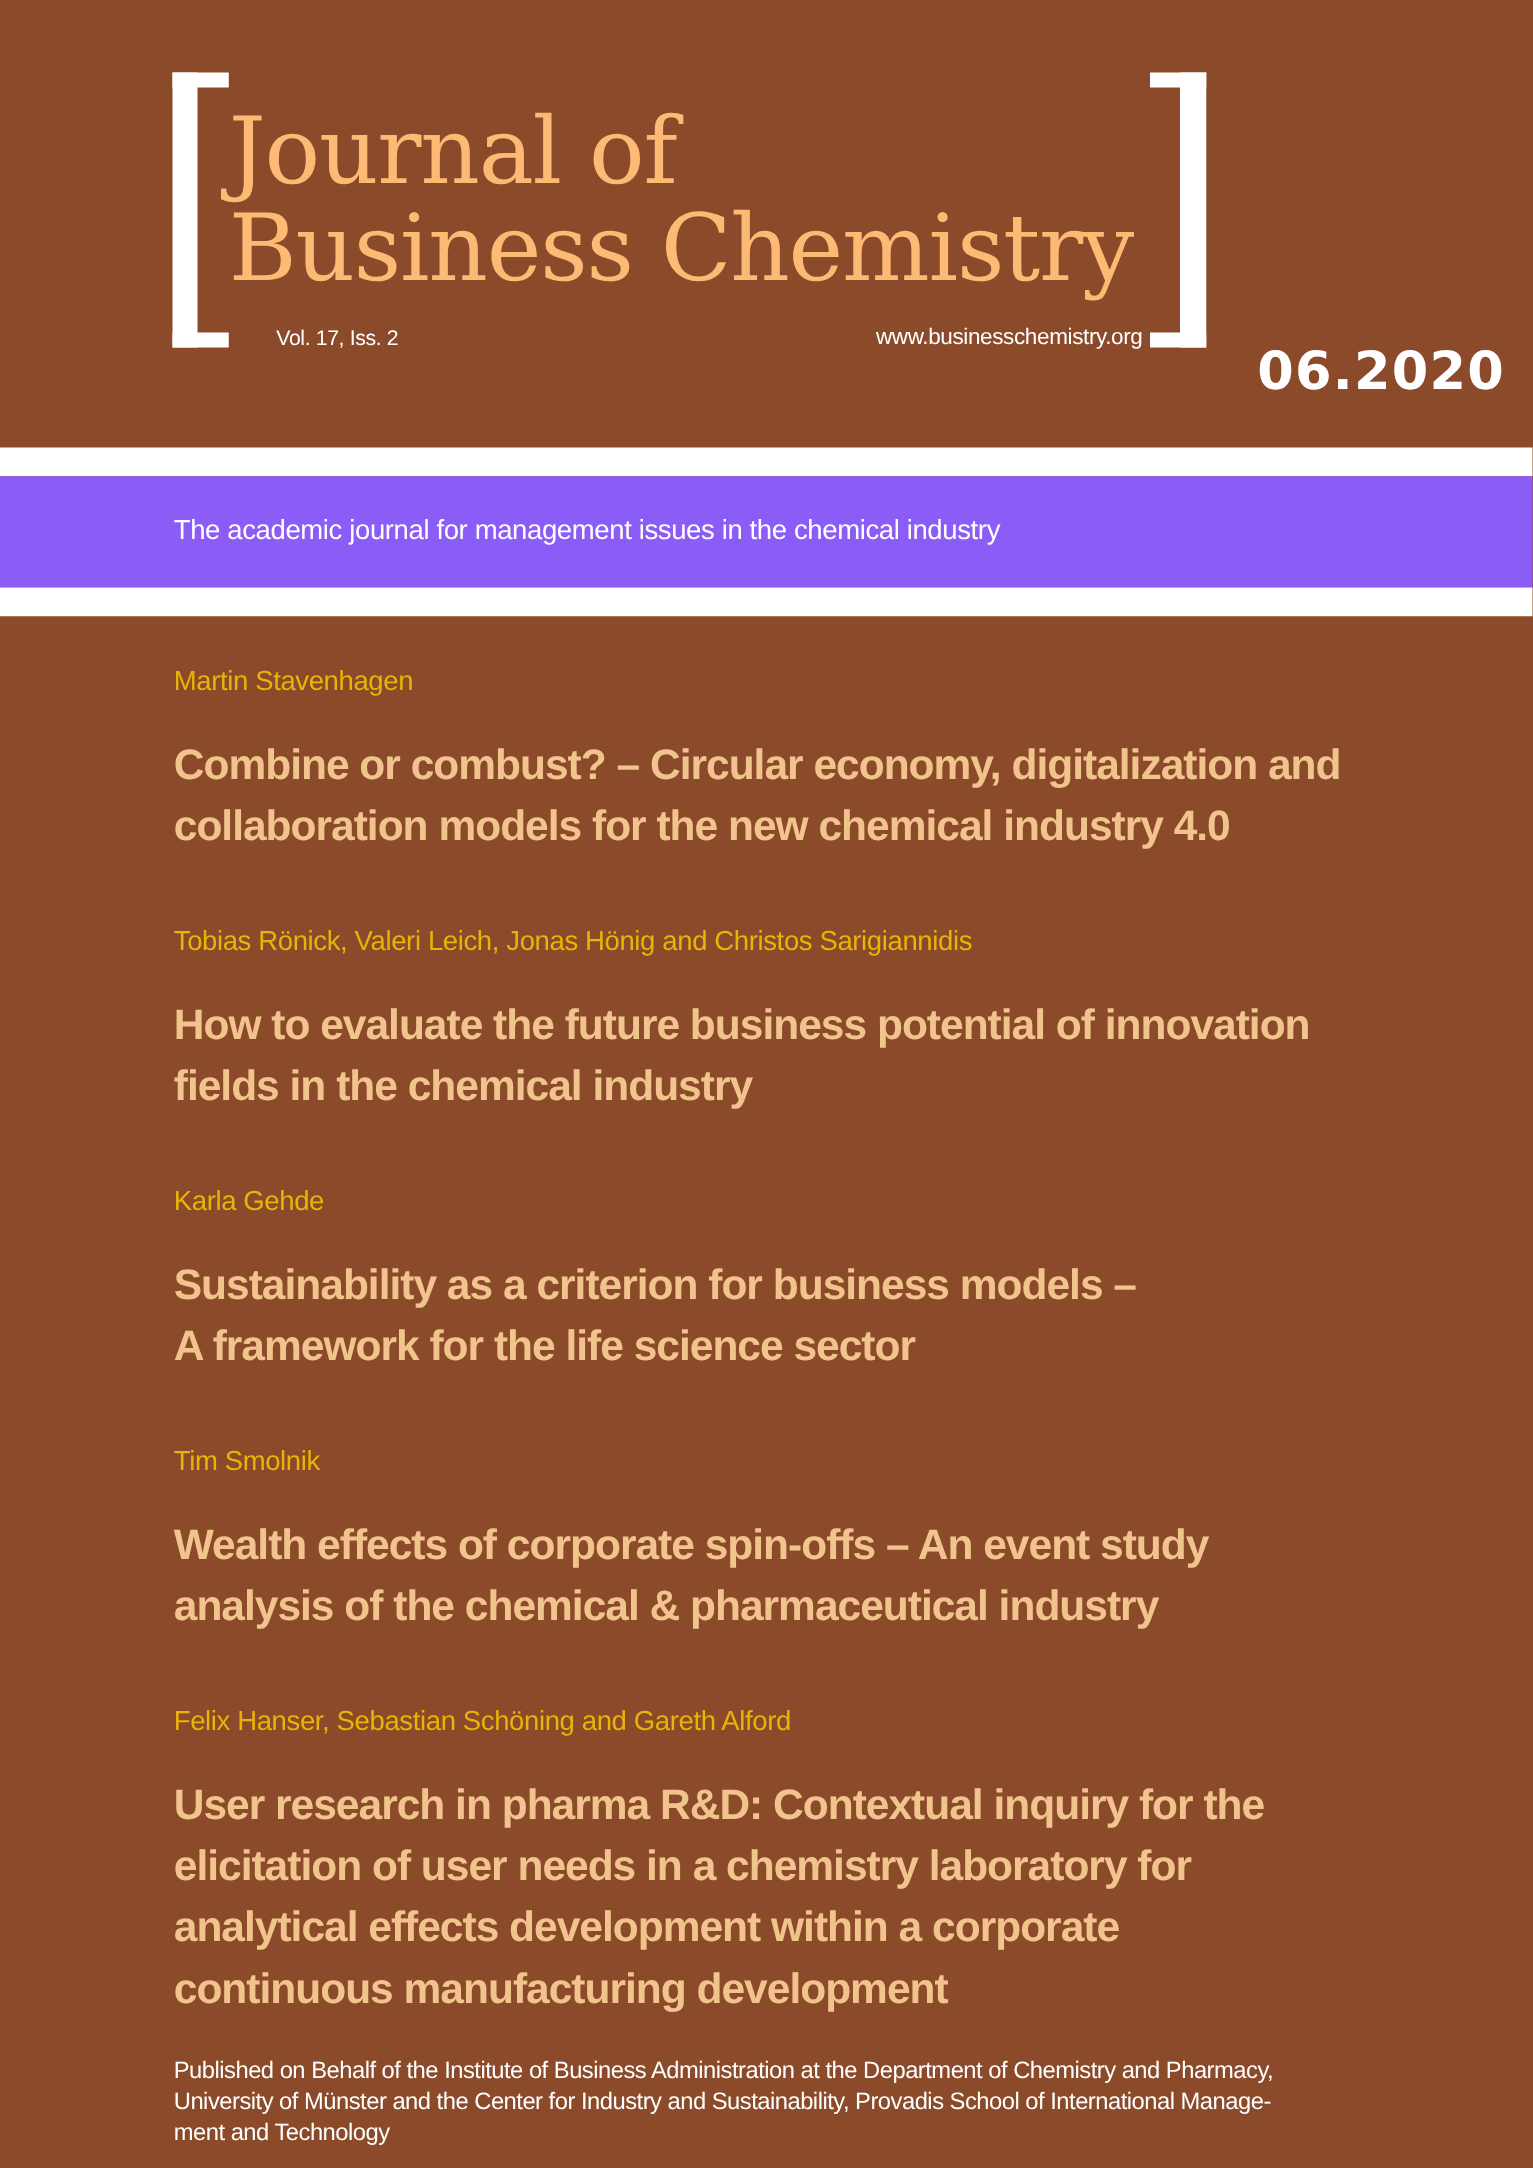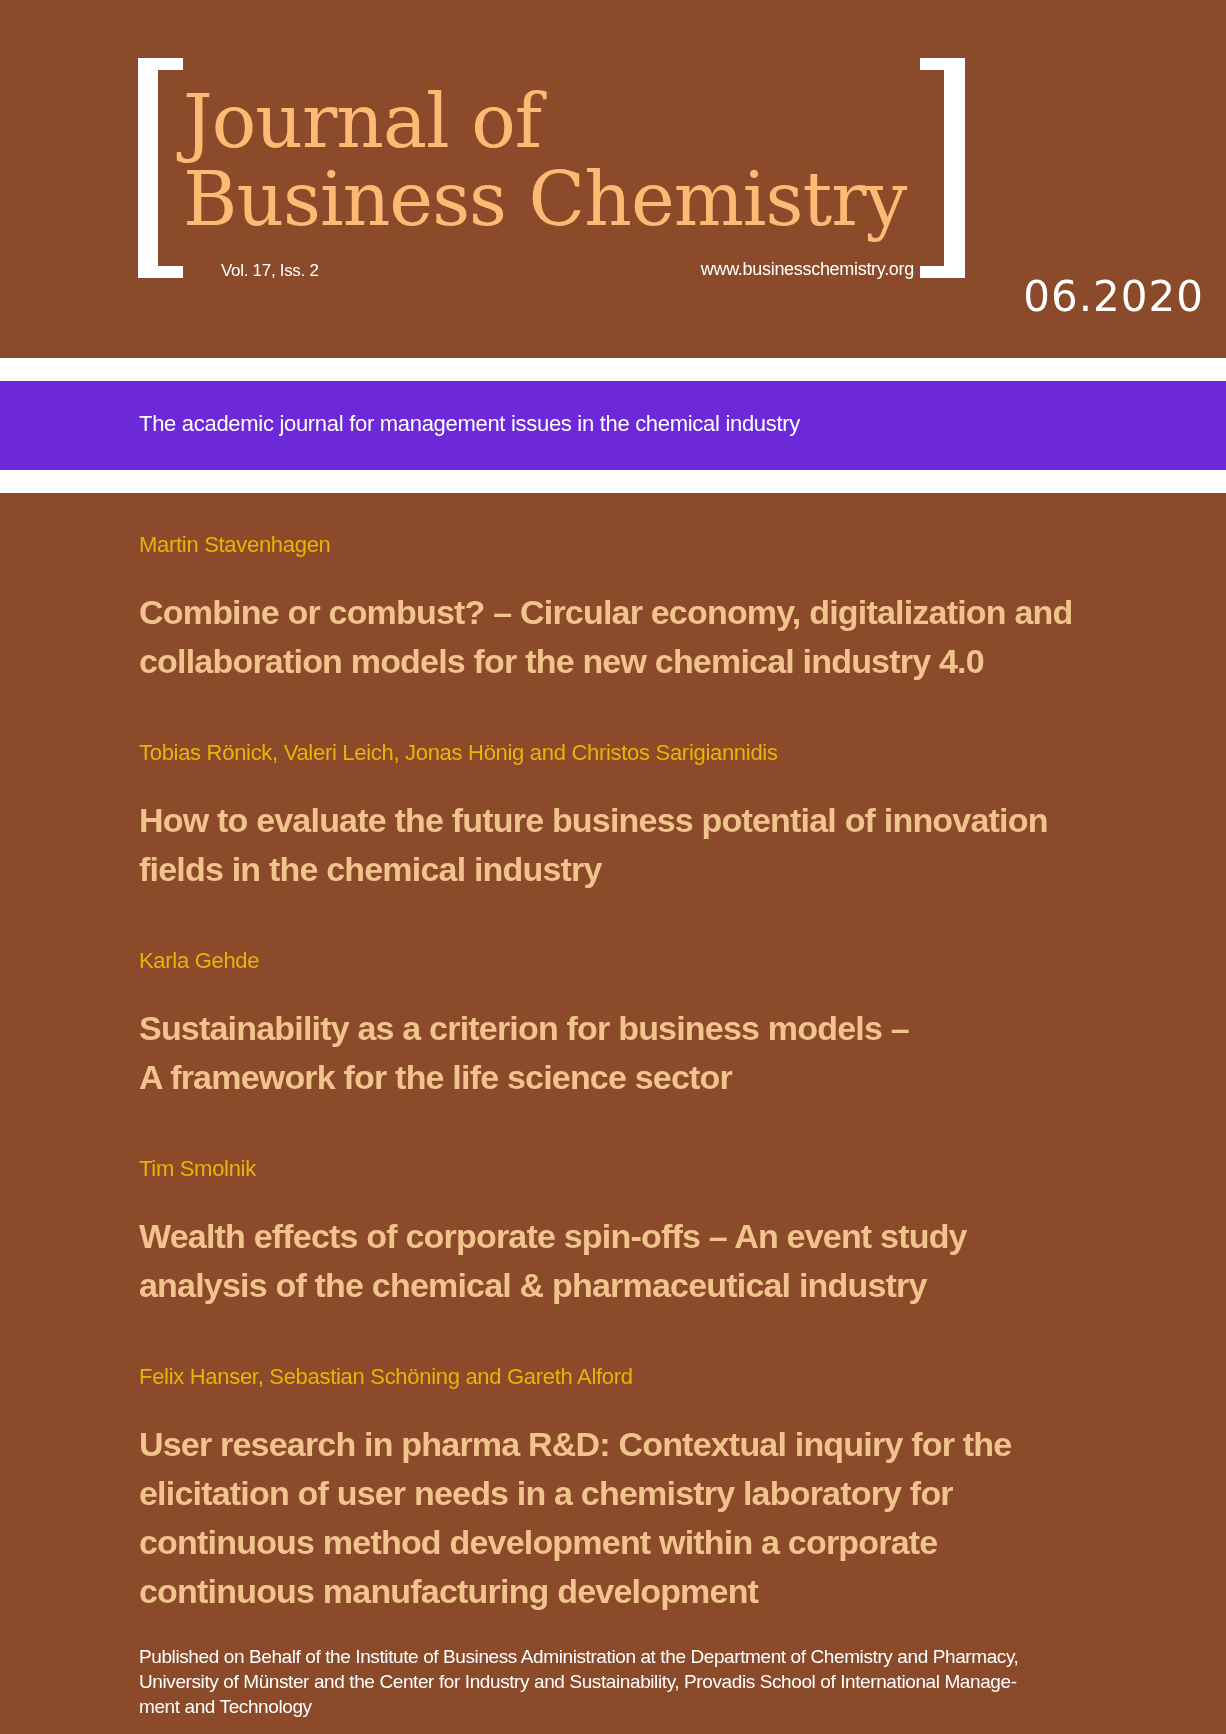--- a/index.html
+++ b/index.html
@@ -42,26 +42,26 @@
     position: absolute; left: 190px; top: 261px;
     color: #ffffff; font-size: 17px; letter-spacing: -0.3px; margin-left: 31px;
   }
   .website {
     position: absolute; right: 312px; top: 259px;
     color: #ffffff; font-size: 18px; letter-spacing: -0.3px;
   }
   .issue-date {
     position: absolute; right: 22px; top: 272px;
     color: #ffffff; font-size: 42px; letter-spacing: 1px;
-    font-family: "DejaVu Sans", sans-serif; font-weight: 400;
+    font-family: "DejaVu Sans", sans-serif; font-weight: 700;
   }
   .white-band-1 { position: absolute; left: 0; top: 358px; width: 1226px; height: 23px; background: #ffffff; }
   .orange-band {
     position: absolute; left: 0; top: 381px; width: 1226px; height: 89px;
-    background: #6d28d9;
+    background: #8b5cf6;
   }
   .tagline {
     position: absolute; left: 139px; top: 30px;
     color: #ffffff; font-size: 22px; letter-spacing: -0.3px;
   }
   .white-band-2 { position: absolute; left: 0; top: 470px; width: 1226px; height: 23px; background: #ffffff; }
 
   .articles { position: absolute; left: 139px; top: 530px; width: 1000px; }
   .article { margin-bottom: 52px; }
   .article .authors {
@@ -126,21 +126,21 @@
     <div class="title">
       <div>Wealth effects of corporate spin-offs – An event study</div>
       <div>analysis of the chemical &amp; pharmaceutical industry</div>
     </div>
   </div>
   <div class="article">
     <div class="authors">Felix Hanser, Sebastian Schöning and Gareth Alford</div>
     <div class="title">
       <div>User research in pharma R&amp;D: Contextual inquiry for the</div>
       <div>elicitation of user needs in a chemistry laboratory for</div>
-      <div>continuous method development within a corporate</div>
+      <div>analytical effects development within a corporate</div>
       <div>continuous manufacturing development</div>
     </div>
   </div>
 </div>
 
 <div class="footer">
   <div>Published on Behalf of the Institute of Business Administration at the Department of Chemistry and Pharmacy,</div>
   <div>University of Münster and the Center for Industry and Sustainability, Provadis School of International Manage-</div>
   <div>ment and Technology</div>
 </div>

